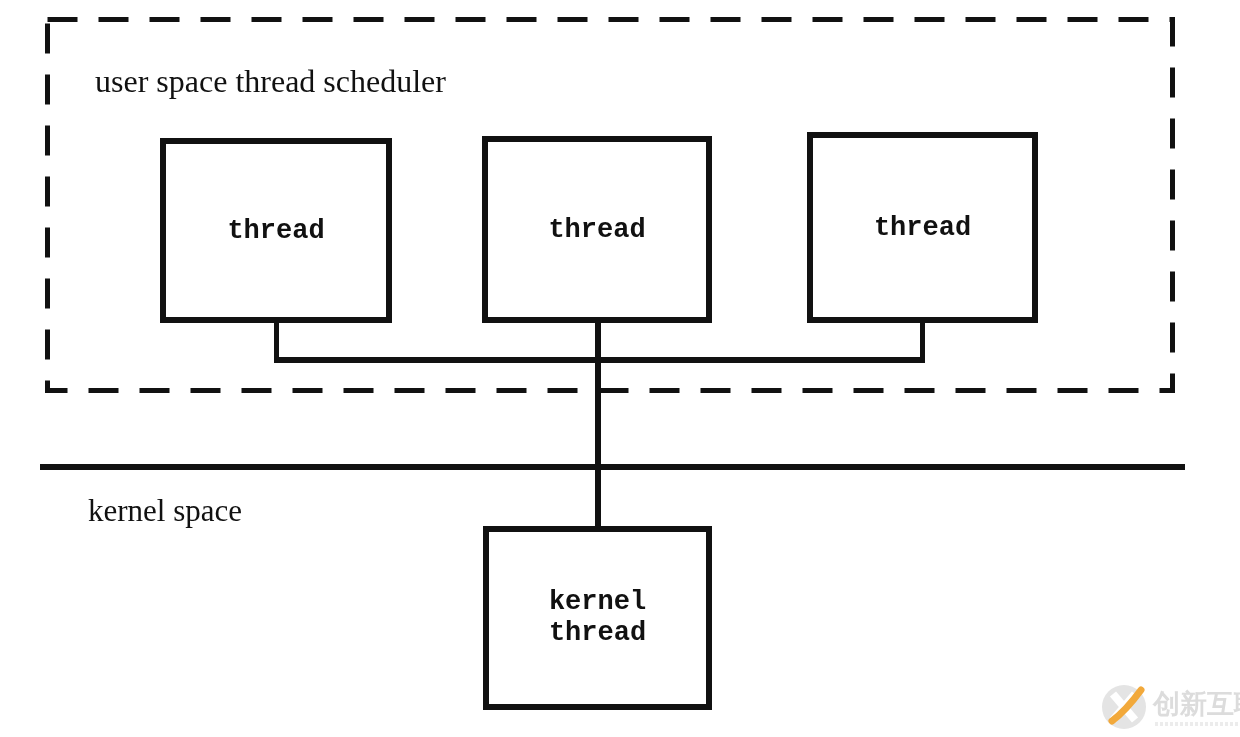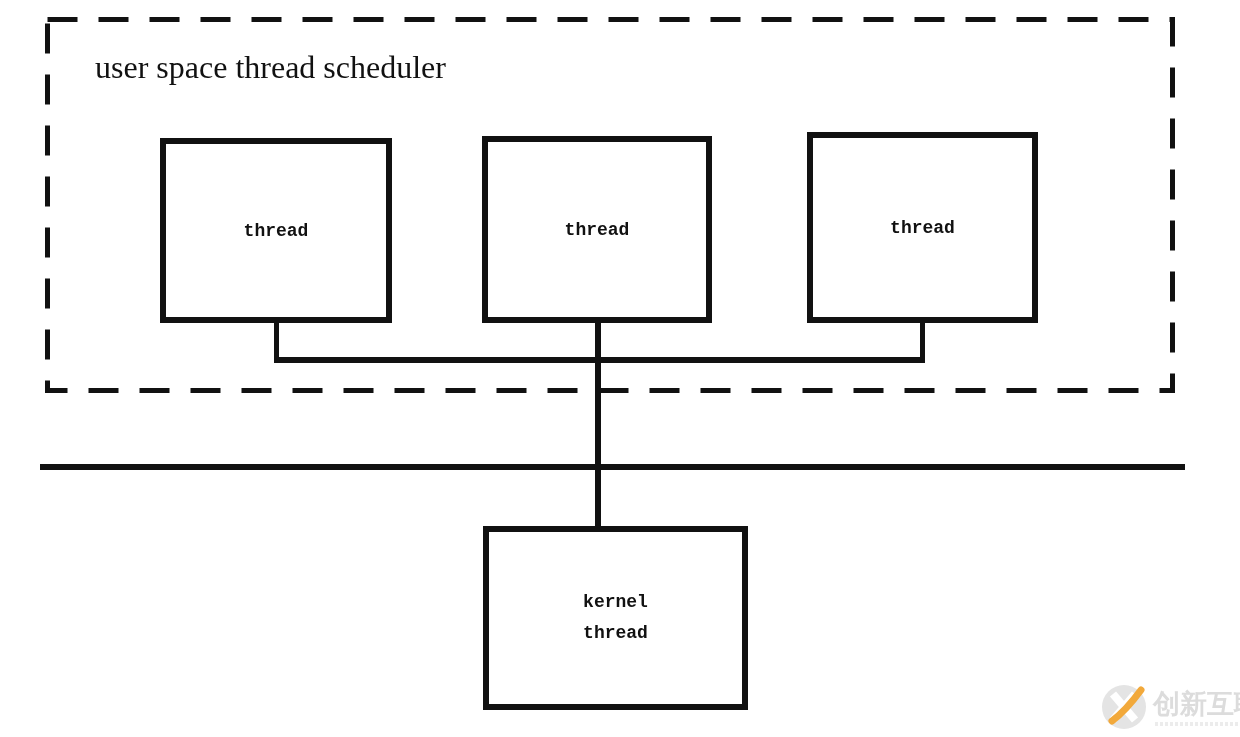--- a/index.html
+++ b/index.html
@@ -23,39 +23,40 @@
   .dashed-region{position:absolute;left:45px;top:17px;width:1130px;height:376px;}
   .dashed-region svg{display:block;color:var(--ink,#111);}
   
   .serif-label{
     position:absolute;
     font-family:"Liberation Serif", serif;
     font-size:31px;
     line-height:34px;
     color:var(--ink,#111);
     white-space:nowrap;
+    margin-top:14px;
   }
   .title{left:95px;top:50px;font-size:32px;}
   .user-space{left:88px;top:419px;}
   .kernel-space{left:88px;top:480px;}
   
   .node{
     position:absolute;
     border:6px solid var(--ink,#111);
     background:var(--background,#fff);
     display:flex;align-items:center;justify-content:center;
     font-family:"Liberation Mono", monospace;
-    font-weight:700;font-size:18px;
+    font-weight:700;font-size:27px;
     color:var(--ink,#111);
     text-align:center;
   }
   .thread-1{left:160px;top:138px;width:232px;height:185px;}
   .thread-2{left:482px;top:136px;width:230px;height:187px;}
   .thread-3{left:807px;top:132px;width:231px;height:191px;}
-  .kernel-entity{left:483px;top:526px;width:265px;height:184px;line-height:31px;}
+  .kernel-entity{left:483px;top:526px;width:229px;height:184px;line-height:31px;}
   
   .line{position:absolute;background:var(--ink,#111);}
   .drop-left{left:274px;top:320px;width:5px;height:42px;}
   .drop-right{left:920px;top:320px;width:5px;height:42px;}
   .bus-horizontal{left:274px;top:357px;width:651px;height:6px;}
   .trunk-vertical{left:595px;top:320px;width:6px;height:208px;}
   .space-divider{left:40px;top:464px;width:1145px;height:6px;}
   
   .watermark{position:absolute;left:1100px;top:683px;width:140px;height:50px;}
   .wm-logo{position:absolute;left:0;top:0;}
@@ -96,20 +97,21 @@
   <div class="node thread-3">
     <span>thread</span>
   </div>
 
   <div class="line drop-left"></div>
   <div class="line drop-right"></div>
   <div class="line bus-horizontal"></div>
   <div class="line trunk-vertical"></div>
 
   <div class="line space-divider"></div>
+  <div class="serif-label kernel-space">kernel space</div>
 
   <div class="node kernel-entity">
     <div>
       <div>kernel</div>
       <div>thread</div>
     </div>
   </div>
 
   <div class="watermark">
     <svg class="wm-logo" width="48" height="48" viewBox="0 0 48 48">

